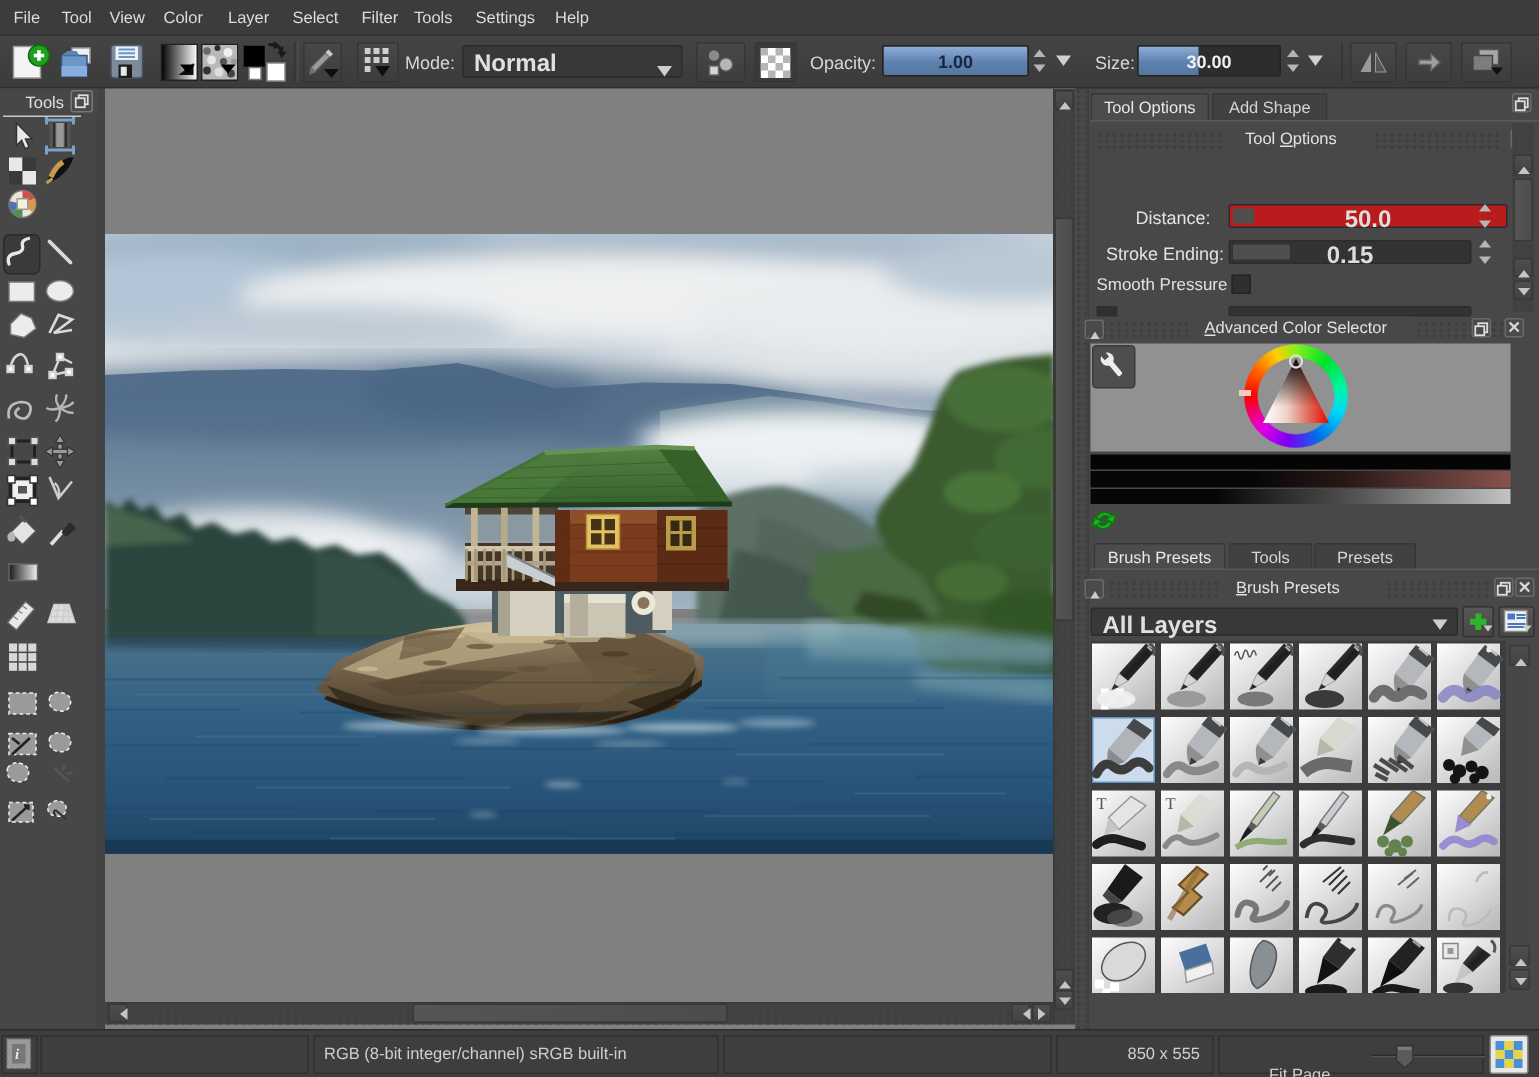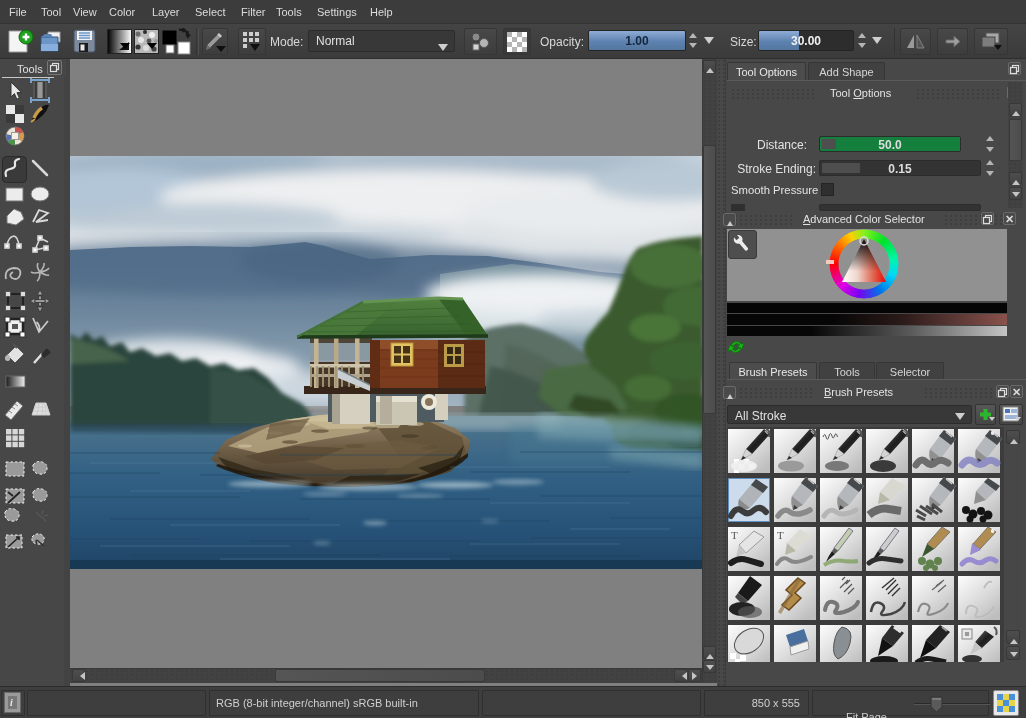--- a/index.html
+++ b/index.html
@@ -54,21 +54,21 @@
     background:#414141; border:1px solid #363636; border-bottom:none;
     border-radius:2px 2px 0 0; text-align:center; padding-top:3px; }
   .tab.active { background:#4c4c4c; color:#e8e8e8; }
   .dtitle { position:absolute; color:#e2e2e2; font-size:11px; }
   .dots { background-image:radial-gradient(circle at 2px 2px, #3e3e3e 1px, transparent 1.2px);
     background-size:5px 4px; }
   .winbtn { position:absolute; width:13px; height:13px; border:1px solid #6a6a6a;
     background:#4a4a4a; border-radius:2px; color:#d8d8d8; font-size:9px;
     text-align:center; line-height:11px; }
   .field { position:absolute; background:#383838; border:1px solid #2c2c2c;
-    border-radius:2px; color:#e0e0e0; font-size:12px; }
+    border-radius:2px; color:#e0e0e0; font-size:16px;font-weight:bold; }
   
   #statusbar { position:absolute; left:0; top:686px; width:1026px; height:32px;
     background:#3e3e3e; border-top:1px solid #2c2c2c; color:#cfcfcf; font-size:11px; }
   .sbox { position:absolute; top:3px; height:26px; border:1px solid #2f2f2f;
     border-radius:1px; }
 </style>
 </head>
 <body>
 <div id="app">
   <div id="menubar">
@@ -621,21 +621,21 @@
     <div class="dots" style="position:absolute;left:14px;top:29px;width:270px;height:12px"></div>
     <div style="position:absolute;left:100px;top:27px;width:100px;height:15px;background:#484848"></div>
     <div class="dtitle" style="left:113px;top:28px">Tool <u>O</u>ptions</div>
     <div class="winbtn" style="left:290px;top:27px">
       <svg width="11" height="11" viewBox="0 0 11 11" style="margin-top:1px">
         <rect x="3.5" y="1.5" width="6" height="6" fill="none" stroke="#ddd" stroke-width="1.2"></rect>
         <rect x="1.5" y="3.5" width="6" height="6" fill="#4a4a4a" stroke="#ddd" stroke-width="1.2"></rect>
       </svg>
     </div>
     <div class="dtitle" style="left:40px;top:79px;width:59px;text-align:left;font-size:12px">Distance:</div>
-    <div class="field" style="left:102px;top:77px;width:142px;height:16px;background:#15803d">
+    <div class="field" style="left:102px;top:77px;width:186px;height:16px;background:#b91c1c">
       <span style="position:absolute;left:2px;top:2px;bottom:2px;width:14px;background:#4e4e4e;border-radius:1px"></span>
       <b style="position:absolute;width:100%;text-align:center;top:1px;color:#ddd">50.0</b>
     </div>
     <div class="spin" style="left:267px;top:77px;height:16px">
         <i class="up" style="top:0"></i>
         <i class="dn" style="bottom:0"></i>
       </div>
     <div class="dtitle" style="left:12px;top:103px;width:87px;text-align:right;font-size:12px">Stroke Ending:</div>
     <div class="field" style="left:102px;top:101px;width:162px;height:16px;background:#333">
       <span style="position:absolute;left:2px;top:2px;bottom:2px;width:38px;background:#4e4e4e;border-radius:1px"></span>
@@ -719,37 +719,37 @@
     <div style="position:absolute;left:10px;top:244px;width:280px;height:10px;background:#050505"></div>
     <div style="position:absolute;left:10px;top:255px;width:280px;height:11px;background:linear-gradient(90deg,#060606 38%,#2a1a18 62%,#5c3835 82%,#8a524c)"></div>
     <div style="position:absolute;left:10px;top:267px;width:280px;height:10px;background:linear-gradient(90deg,#060606 30%,#585858 65%,#c4c4c4)"></div>
     <svg class="abs" style="left:10px;top:279px" width="18" height="18" viewBox="0 0 18 18">
       <path d="M4 8 a5.5 5.5 0 0 1 10-2 l3-1 -2 6 -5-3 2.5-1 a3.5 3.5 0 0 0-6 1 z" fill="#1db31d" stroke="#0a7a0a"></path>
       <path d="M14 10 a5.5 5.5 0 0 1-10 2 l-3 1 2-6 5 3 -2.5 1 a3.5 3.5 0 0 0 6-1 z" fill="#1db31d" stroke="#0a7a0a"></path>
     </svg>
 
     <div class="tab active" style="left:12px;top:303px;width:88px">Brush Presets</div>
     <div class="tab" style="left:102px;top:303px;width:56px">Tools</div>
-    <div class="tab" style="left:159px;top:303px;width:68px">Selector</div>
+    <div class="tab" style="left:159px;top:303px;width:68px">Presets</div>
     <div style="position:absolute;left:10px;top:320px;width:299px;height:1px;background:#5a5a5a"></div>
     <div class="dots" style="position:absolute;left:22px;top:328px;width:255px;height:12px"></div>
     <div style="position:absolute;left:95px;top:325px;width:110px;height:16px;background:#484848"></div>
     <div class="dtitle" style="left:107px;top:327px"><u>B</u>rush Presets</div>
     <div class="winbtn" style="left:6px;top:327px">
         <i style="position:absolute;left:3px;top:4px;width:0;height:0;border:3.5px solid transparent;border-bottom:5px solid #ccc"></i>
       </div>
     <div class="winbtn" style="left:279px;top:326px">
       <svg width="11" height="11" viewBox="0 0 11 11" style="margin-top:1px">
         <rect x="3.5" y="1.5" width="6" height="6" fill="none" stroke="#ddd" stroke-width="1.2"></rect>
         <rect x="1.5" y="3.5" width="6" height="6" fill="#4a4a4a" stroke="#ddd" stroke-width="1.2"></rect>
       </svg>
     </div>
     <div class="winbtn" style="left:293px;top:326px;font-size:11px;line-height:12px;font-weight:bold">✕</div>
     <div class="field" style="left:10px;top:346px;width:245px;height:19px">
-      <span style="position:absolute;left:7px;top:3px">All Stroke</span>
+      <span style="position:absolute;left:7px;top:3px">All Layers</span>
       <i class="drop" style="right:6px;top:7px"></i>
     </div>
     <div style="position:absolute;left:258px;top:345px;width:21px;height:21px;background:linear-gradient(#585858,#454545);border:1px solid #333;border-radius:2px">
       <svg width="19" height="19" viewBox="0 0 19 19">
           <path d="M4 9.5 h11 M9.5 4 v11" stroke="#2db52d" stroke-width="4"></path>
         </svg>
       <i style="position:absolute;right:0;bottom:0;width:0;height:0;border:3px solid transparent;border-top:4px solid #ccc"></i>
     </div>
     <div style="position:absolute;left:282px;top:345px;width:24px;height:21px;background:linear-gradient(#585858,#454545);border:1px solid #333;border-radius:2px">
       <svg width="22" height="19" viewBox="0 0 22 19">

